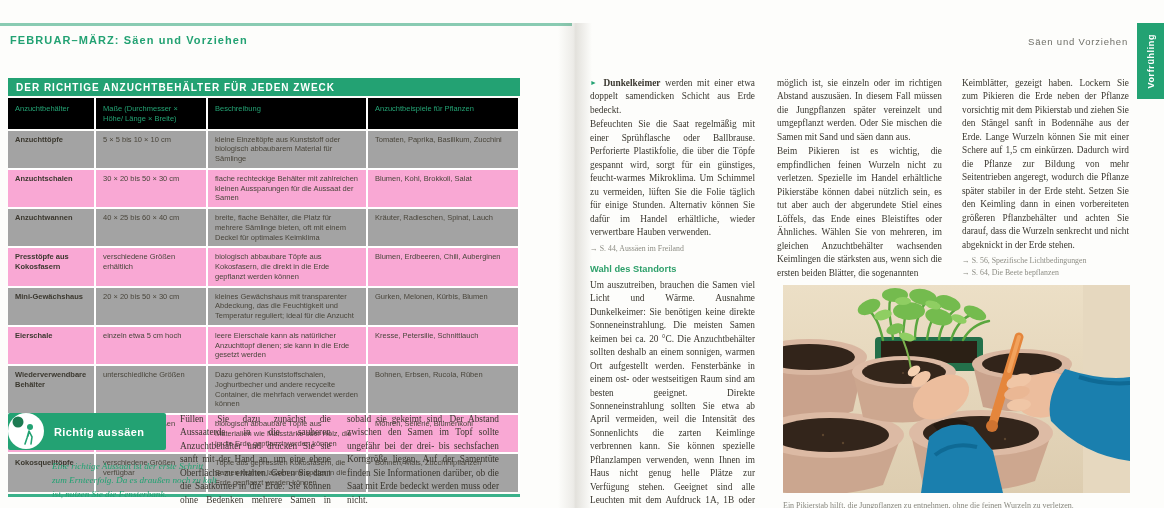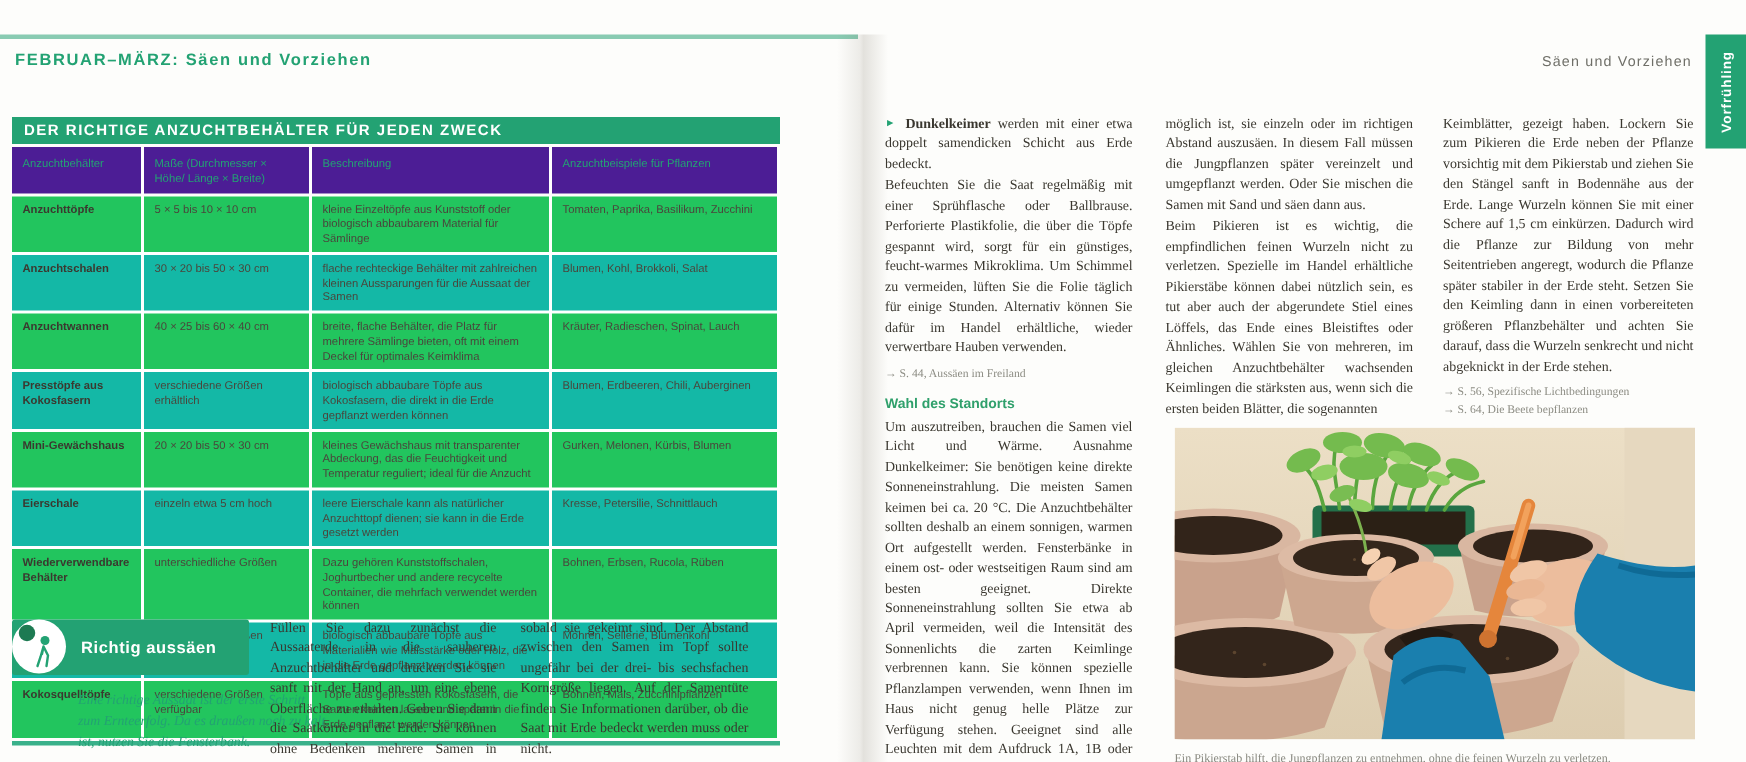--- a/index.html
+++ b/index.html
@@ -25,24 +25,24 @@
     font-family:"Liberation Sans",sans-serif;font-size:9px;font-weight:bold;color:#fff;letter-spacing:.6px;}
   .page-num{font-family:"Liberation Sans",sans-serif;font-size:11px;font-weight:bold;color:#3c3a33;}
   #pn-left{left:10px;top:486px;}
   #pn-right{left:1100px;top:486px;width:28px;text-align:right;}
 
   
   .tbl{left:8px;top:55px;width:512px;font-family:"Liberation Sans",sans-serif;}
   .tbl-title{background:#23a273;color:#fff;font-size:10px;font-weight:bold;
     letter-spacing:1px;padding:4px 8px 3px;}
   .tbl-grid{display:grid;grid-template-columns:86px 110px 158px 150px;gap:2px;background:#fff;margin-top:2px;}
-  .tbl-head{color:#23a273;font-size:7.5px;line-height:1.3;padding:6px 7px 5px;background:#4c1d95;}
+  .tbl-head{color:#23a273;font-size:7.5px;line-height:1.3;padding:6px 7px 5px;background:#000000;}
   .cell{font-size:7.5px;line-height:1.3;padding:4px 7px;color:#4a463c;}
-  .row-odd{background:#22c55e;}
-  .row-even{background:#14b8a6;}
+  .row-odd{background:#a3a3a3;}
+  .row-even{background:#f9a8d4;}
   .cell-name{font-weight:bold;color:#3b382f;}
   .tbl-bottom{height:3px;background:#3ab18a;margin-top:2px;}
 
   
   .tip-box{left:8px;top:390px;width:158px;height:37px;background:#23a273;border-radius:2px;}
   .tip-icon{position:absolute;left:-2px;top:-2px;width:41px;height:41px;}
   .tip-label{position:absolute;left:46px;top:0;height:37px;display:flex;align-items:center;
     font-family:"Liberation Sans",sans-serif;font-size:11px;font-weight:bold;color:#fff;letter-spacing:.4px;}
   .tip-text{left:8px;top:437px;width:168px;font-style:italic;font-size:9.2px;line-height:1.5;color:#23a273;padding-left:44px;}
 

